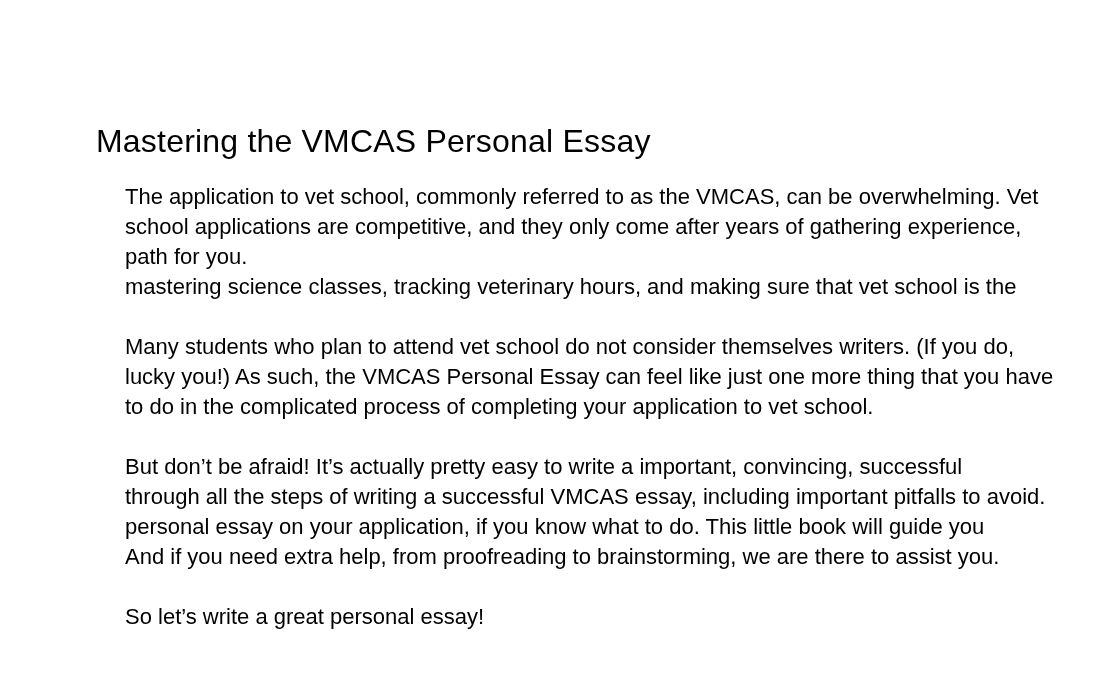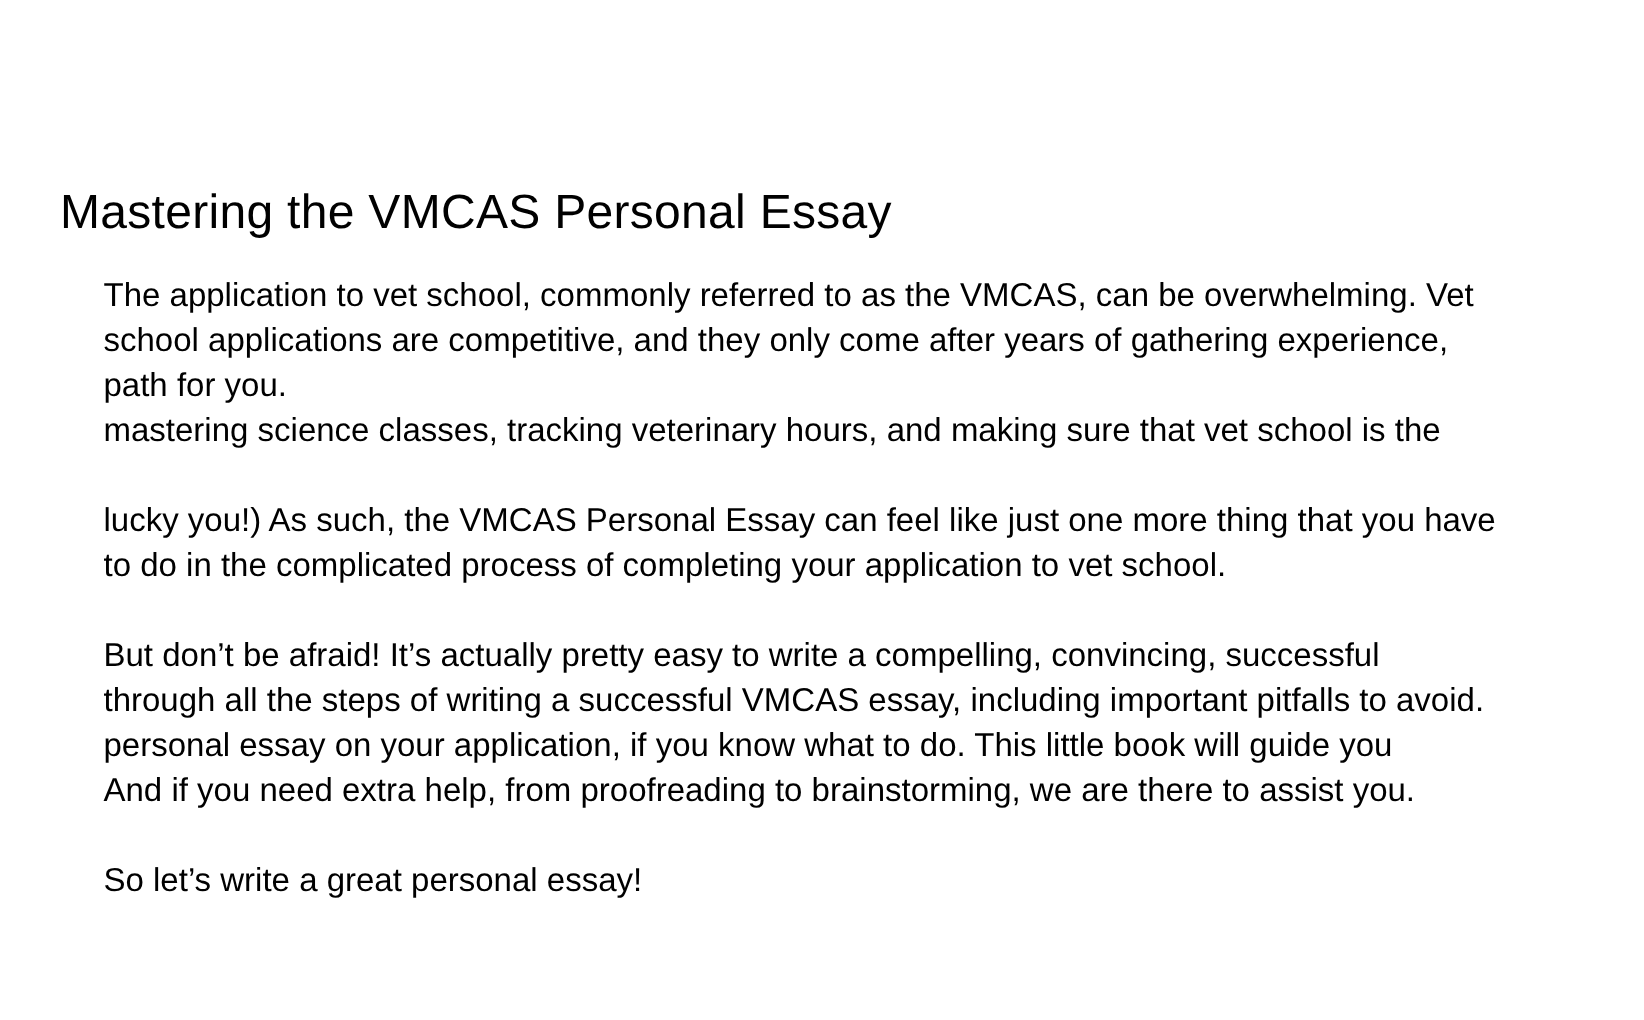--- a/index.html
+++ b/index.html
@@ -10,21 +10,21 @@
     width: 1096px;
     height: 680px;
     overflow: hidden;
     font-family: "Liberation Sans", sans-serif;
     -webkit-font-smoothing: antialiased;
   }
   .page {
     box-sizing: border-box;
     width: 1096px;
     height: 680px;
-    padding: 120px 60px 0 40px;
+    padding: 120px 60px 0 96px;
   }
   .doc-title {
     font-size: 32px;
     font-weight: 400;
     line-height: 42px;
     margin: 0 0 20px 0;
     letter-spacing: 0.2px;
   }
   .doc-body {
     font-size: 22px;
@@ -46,25 +46,26 @@
 <div class="page">
   <h1 class="doc-title">Mastering the VMCAS Personal Essay</h1>
   <div class="doc-body" id="doc-body">
       <div class="paragraph">
         <div class="line"><span class="run">The application to vet school, commonly referred to as the VMCAS, can be overwhelming. Vet</span></div>
         <div class="line"><span class="run">school applications are competitive, and they only come after years of gathering experience,</span></div>
         <div class="line"><span class="run">path for you.</span></div>
         <div class="line"><span class="run">mastering science classes, tracking veterinary hours, and making sure that vet school is the</span></div>
       </div>
       <div class="paragraph">
+        <div class="line"><span class="run">Many students who plan to attend vet school do not consider themselves writers. (If you do,</span></div>
         <div class="line"><span class="run">lucky you!) As such, the VMCAS Personal Essay can feel like just </span><span class="run italic">one more thing</span><span class="run"> that you have</span></div>
         <div class="line"><span class="run">to do in the complicated process of completing your application to vet school.</span></div>
       </div>
       <div class="paragraph">
-        <div class="line"><span class="run">But don’t be afraid! It’s actually pretty easy to write a compelling, convincing, successful</span></div>
+        <div class="line"><span class="run">But don’t be afraid! It’s actually pretty easy to write a important, convincing, successful</span></div>
         <div class="line"><span class="run">through all the steps of writing a successful VMCAS essay, including important pitfalls to avoid.</span></div>
         <div class="line"><span class="run">personal essay on your application, if you know what to do. This little book will guide you</span></div>
         <div class="line"><span class="run">And if you need extra help, from proofreading to brainstorming, we are there to assist you.</span></div>
       </div>
       <div class="paragraph">
         <div class="line"><span class="run">So let’s write a great personal essay!</span></div>
       </div>
     </div>
 </div>
 

